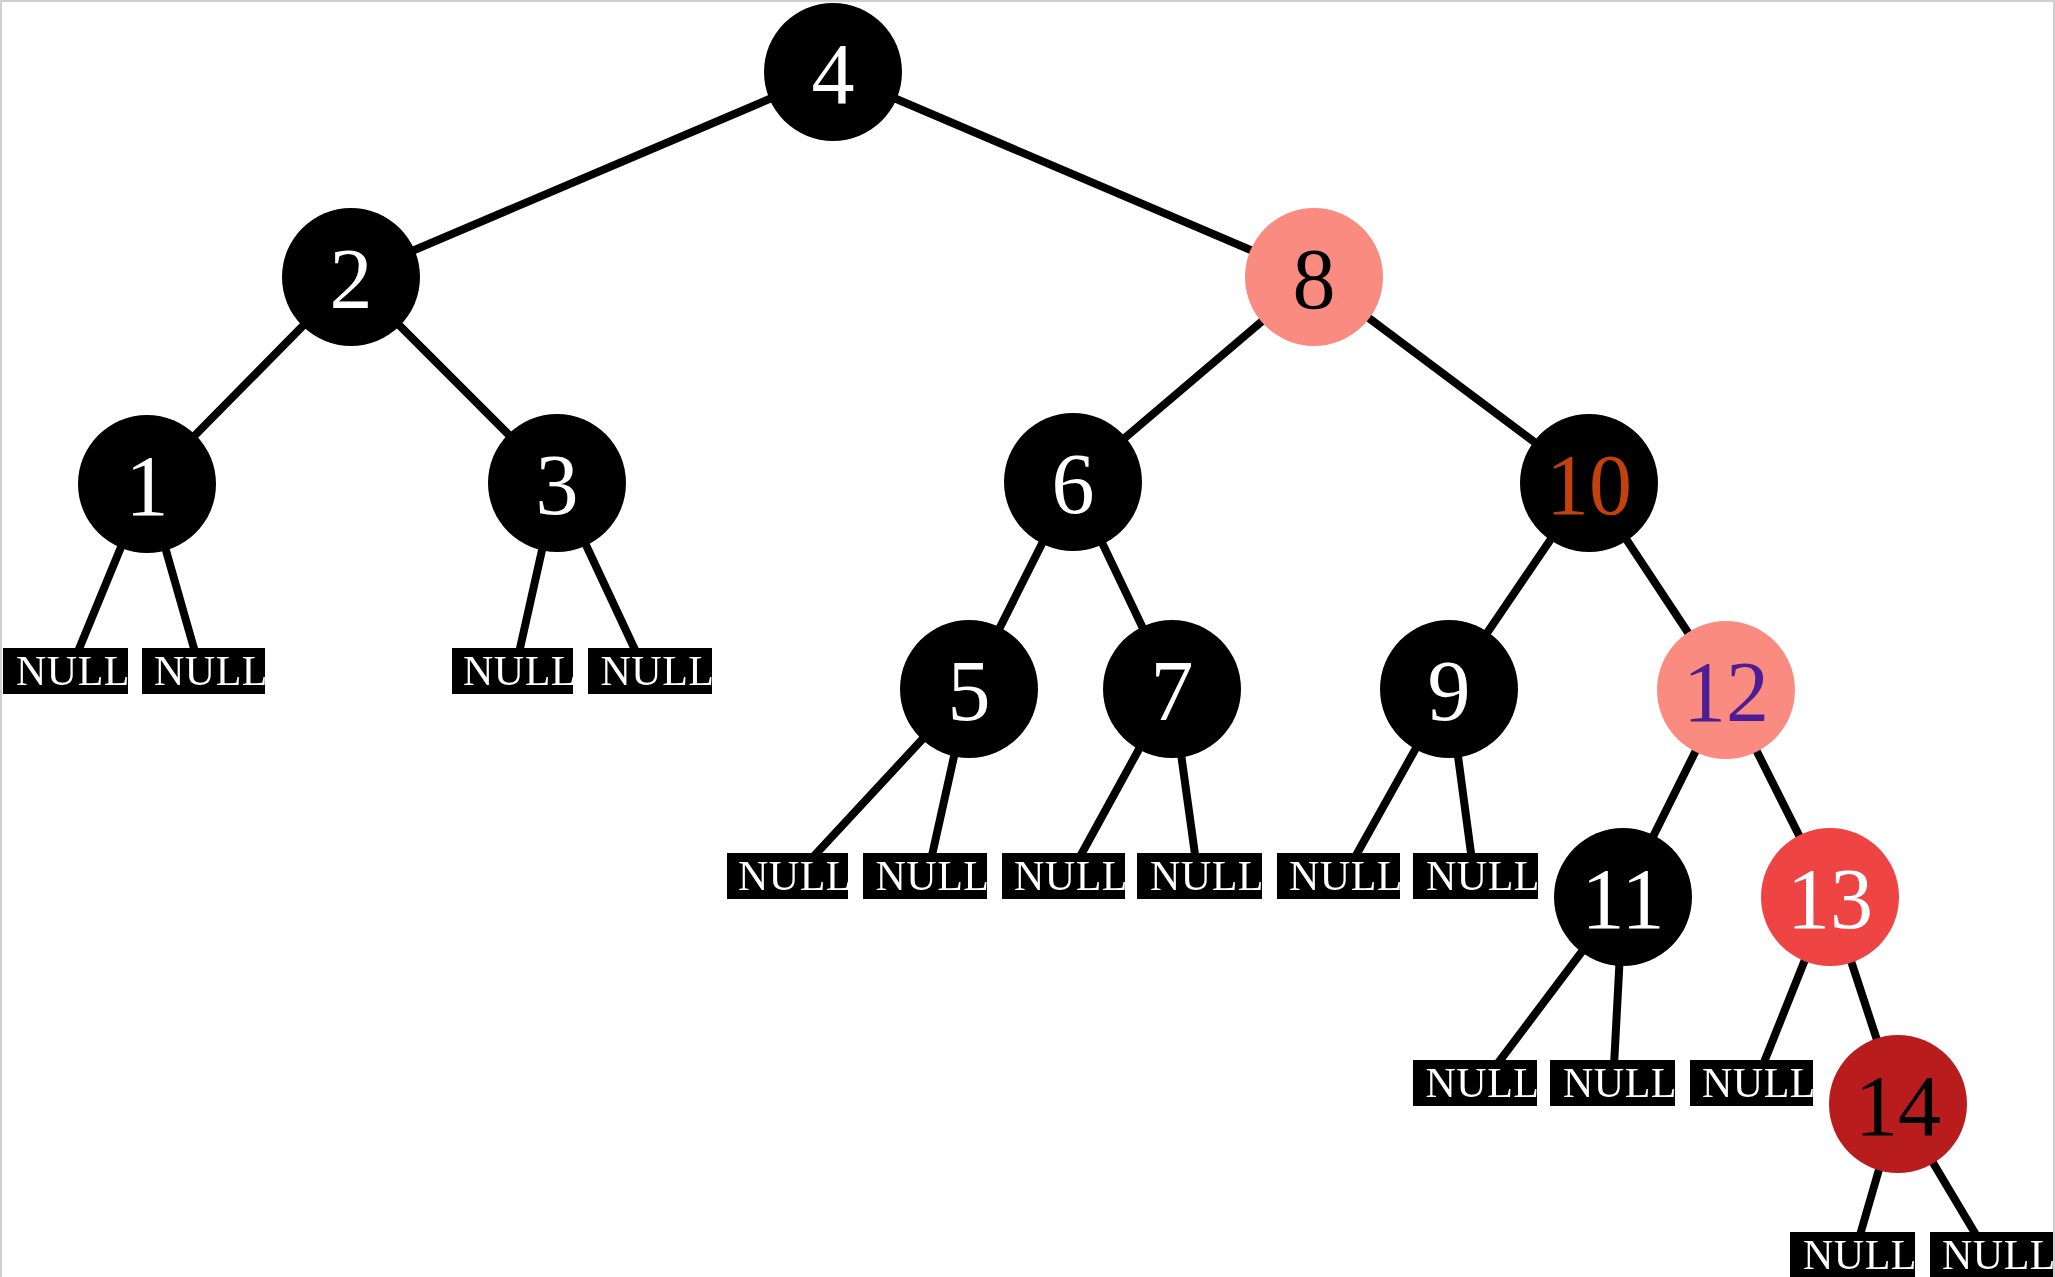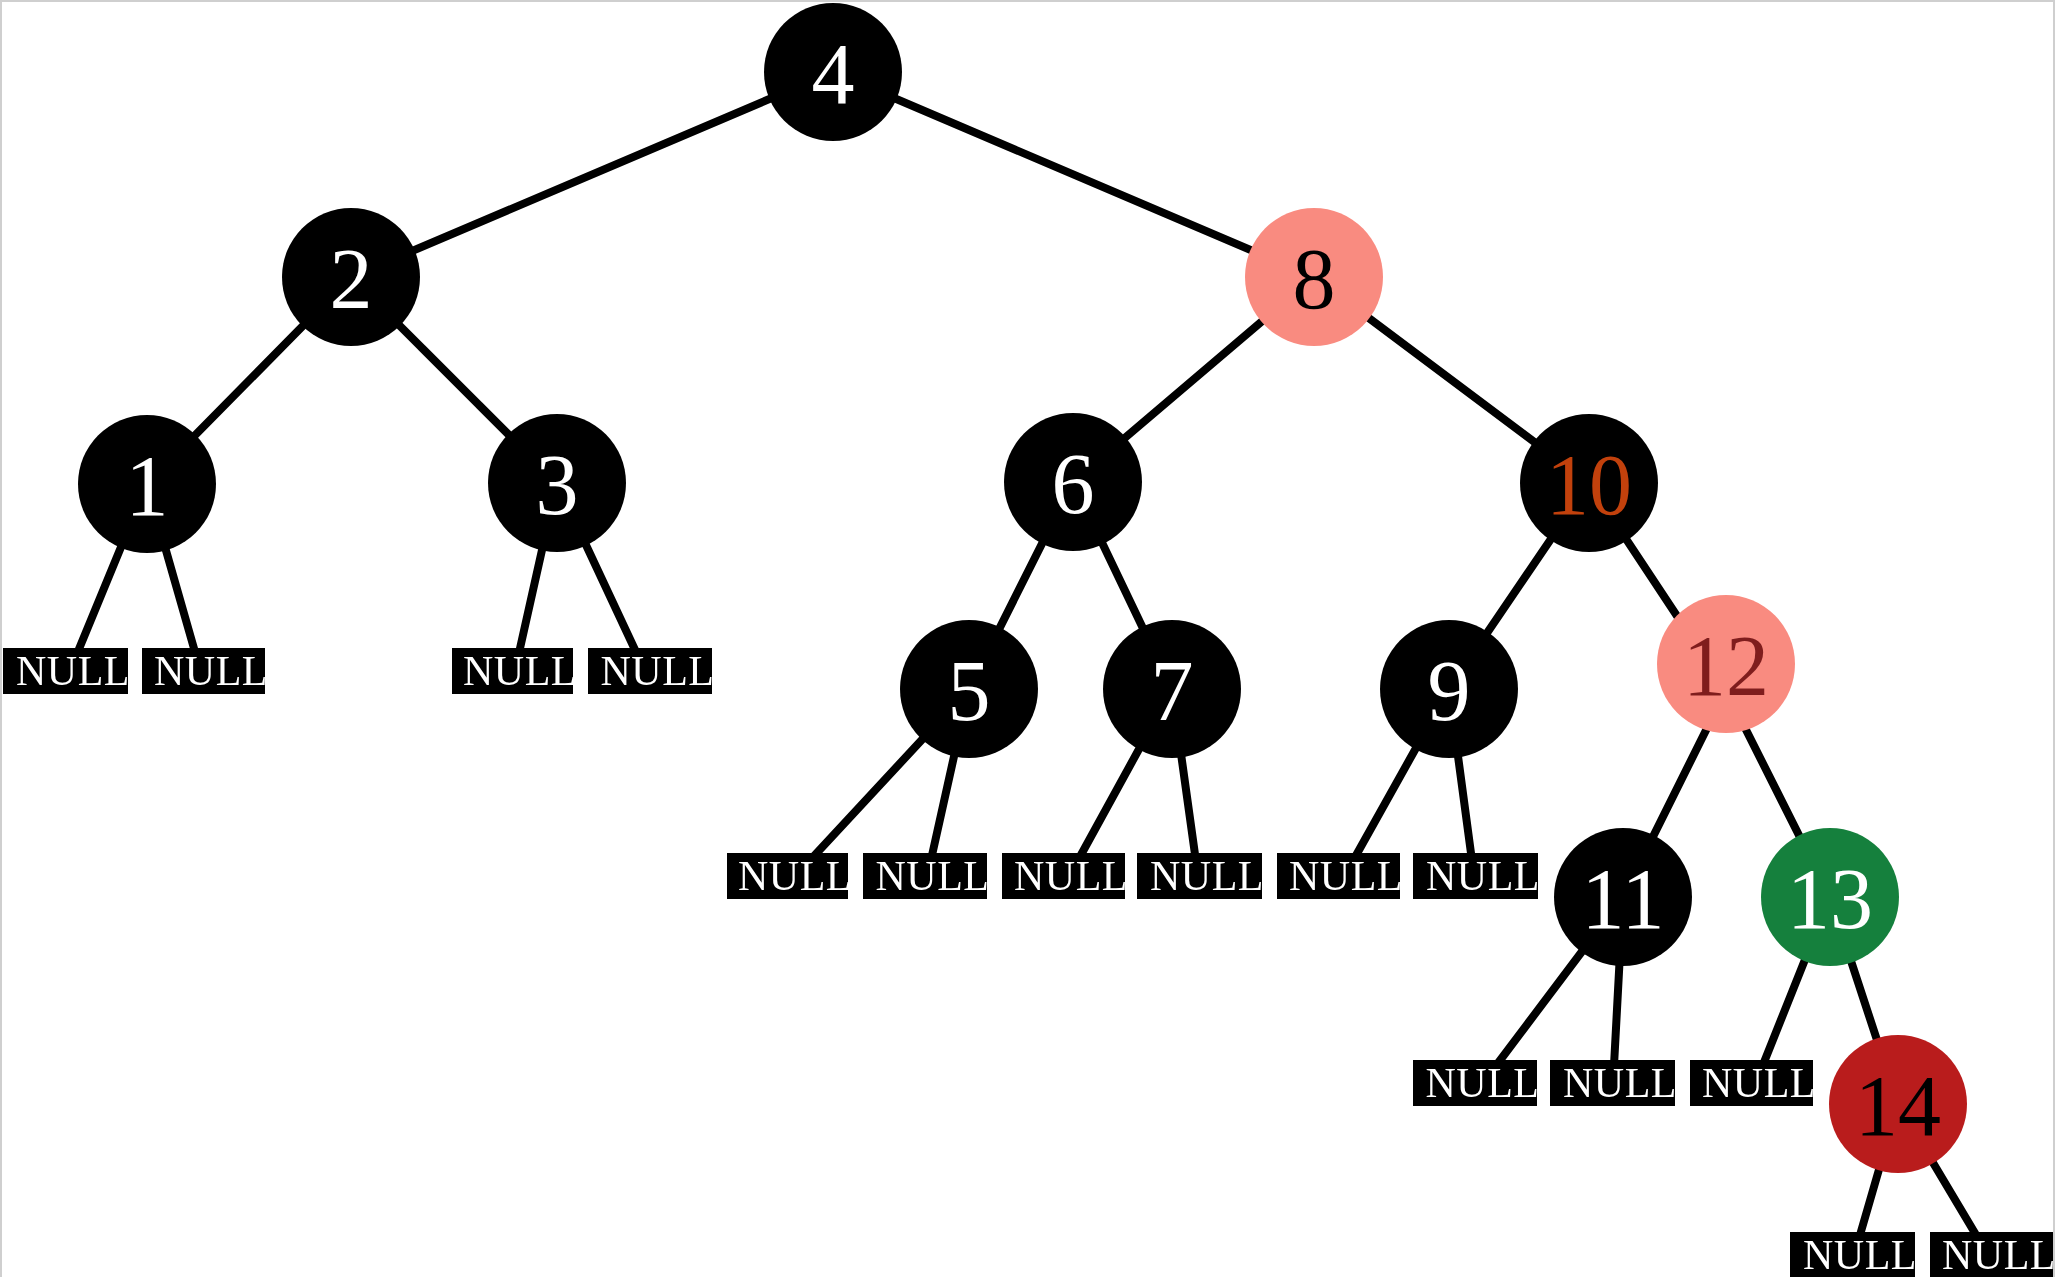--- a/index.html
+++ b/index.html
@@ -115,27 +115,27 @@
       </div>
       <div class="tree-node" style="left: 900px; top: 620px; width: 138px; height: 138px; background: rgb(0, 0, 0); color: rgb(255, 255, 255);">
         <span class="node-label">5</span>
       </div>
       <div class="tree-node" style="left: 1103px; top: 620px; width: 138px; height: 138px; background: rgb(0, 0, 0); color: rgb(255, 255, 255);">
         <span class="node-label">7</span>
       </div>
       <div class="tree-node" style="left: 1380px; top: 620px; width: 138px; height: 138px; background: rgb(0, 0, 0); color: rgb(255, 255, 255);">
         <span class="node-label">9</span>
       </div>
-      <div class="tree-node" style="left: 1657px; top: 595px; width: 138px; height: 138px; background: rgb(249, 139, 128); color: #7f1d1d;">
+      <div class="tree-node" style="left: 1657px; top: 621px; width: 138px; height: 138px; background: rgb(249, 139, 128); color: #4c1d95;">
         <span class="node-label">12</span>
       </div>
       <div class="tree-node" style="left: 1554px; top: 828px; width: 138px; height: 138px; background: rgb(0, 0, 0); color: rgb(255, 255, 255); align-items: center;">
         <span class="node-label">11</span>
       </div>
-      <div class="tree-node" style="left: 1761px; top: 828px; width: 138px; height: 138px; background: #15803d; color: rgb(255, 255, 255);">
+      <div class="tree-node" style="left: 1761px; top: 828px; width: 138px; height: 138px; background: #ef4444; color: rgb(255, 255, 255);">
         <span class="node-label">13</span>
       </div>
       <div class="tree-node" style="left: 1829px; top: 1035px; width: 138px; height: 138px; background: #b91c1c; color: rgb(0, 0, 0);">
         <span class="node-label">14</span>
       </div>
       <div class="null-leaf" style="left: 3px; top: 648px; width: 125px; height: 46px; background: rgb(0, 0, 0); color: rgb(255, 255, 255);">
         <span class="null-label">NULL</span>
       </div>
       <div class="null-leaf" style="left: 142px; top: 648px; width: 123px; height: 46px; background: rgb(0, 0, 0); color: rgb(255, 255, 255);">
         <span class="null-label">NULL</span>

